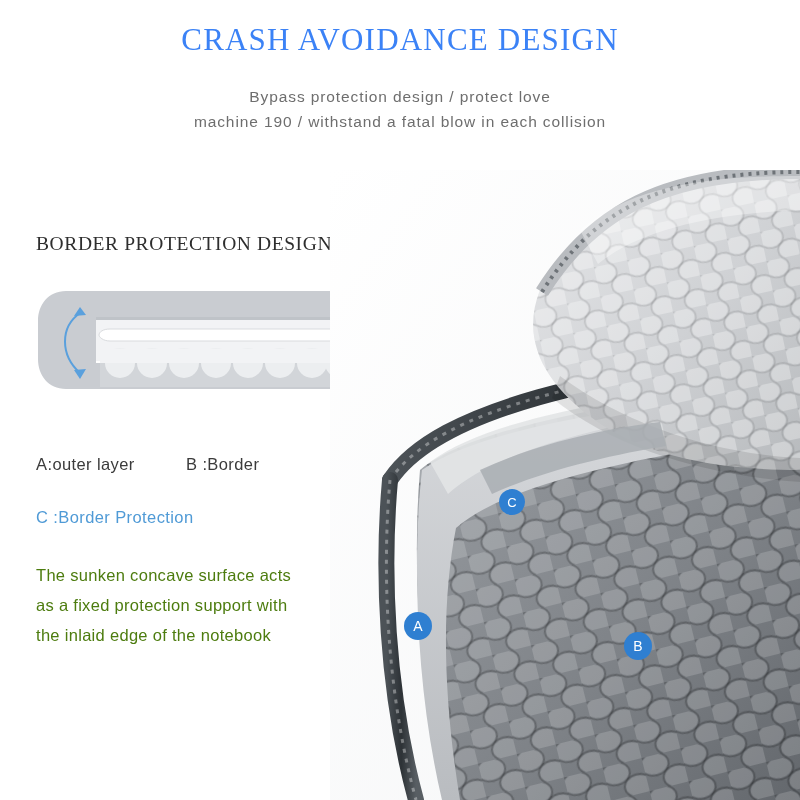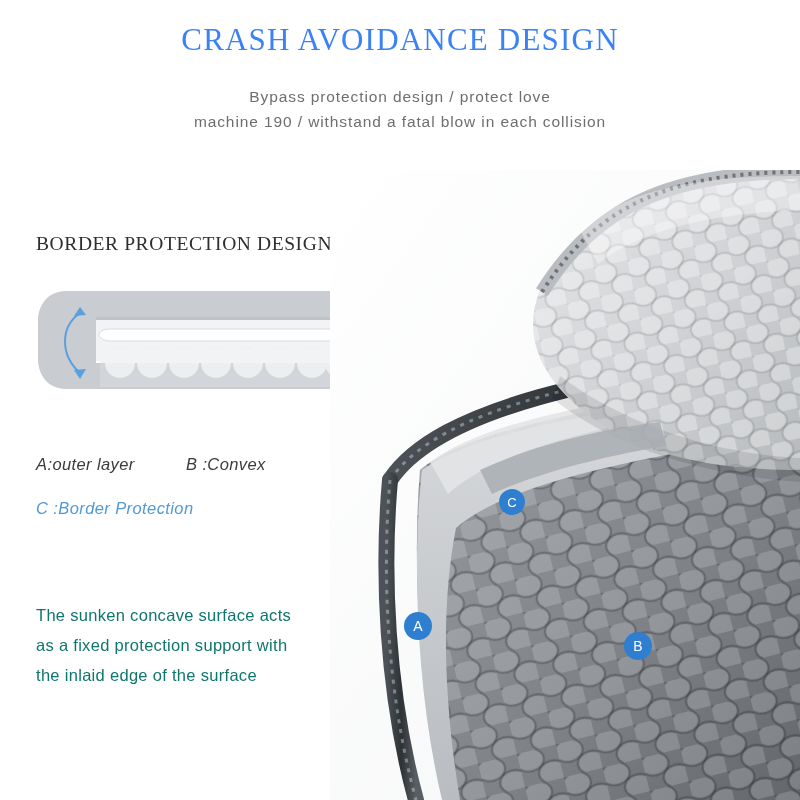--- a/index.html
+++ b/index.html
@@ -64,40 +64,39 @@
 
   
   .legend {
     position: absolute;
     left: 36px;
     top: 455px;
     width: 330px;
     font-size: 16.5px;
     color: #3b3b3b;
     letter-spacing: 0.4px;
-    font-style: italic;
   }
   .legend .row1 {
     display: flex;
   }
   .legend .lbl-a { width: 150px; }
   .legend .lbl-c {
-    margin-top: 25px;
+    margin-top: 34px;
     color: #4f9ad6;
   }
 
   
   .paragraph {
     position: absolute;
     left: 36px;
-    top: 600px;
+    top: 560px;
     width: 330px;
     font-size: 16.5px;
     line-height: 30px;
-    color: #0f766e;
+    color: #4d7c0f;
     letter-spacing: 0.3px;
   }
   .paragraph div { white-space: nowrap; }
 
   
   .photo {
     position: absolute;
     left: 330px;
     top: 170px;
     width: 470px;
@@ -155,29 +154,29 @@
         <path d="M44,30 C24,44 24,72 44,90"></path>
         <path d="M44,24 L50,32 L38,33 Z" fill="#5aa0dd" stroke="none"></path>
         <path d="M44,96 L38,87 L50,86 Z" fill="#5aa0dd" stroke="none"></path>
       </g>
     </svg>
   </div>
 
   <div class="legend">
     <div class="row1">
       <span class="lbl-a">A:outer layer</span>
-      <span>B :Convex</span>
+      <span>B :Border</span>
     </div>
     <div class="lbl-c">C :Border Protection</div>
   </div>
 
   <div class="paragraph">
     <div>The sunken concave surface acts</div>
     <div>as a fixed protection support with</div>
-    <div>the inlaid edge of the surface</div>
+    <div>the inlaid edge of the notebook</div>
   </div>
 
   <div class="photo">
     <svg width="470" height="630" viewBox="0 0 470 630" xmlns="http://www.w3.org/2000/svg">
       <defs>
         <linearGradient id="gLid" x1="0" y1="0" x2="1" y2="1">
           <stop offset="0%" stop-color="#e7e8ea"></stop>
           <stop offset="55%" stop-color="#cfd1d4"></stop>
           <stop offset="100%" stop-color="#b7babd"></stop>
         </linearGradient>

